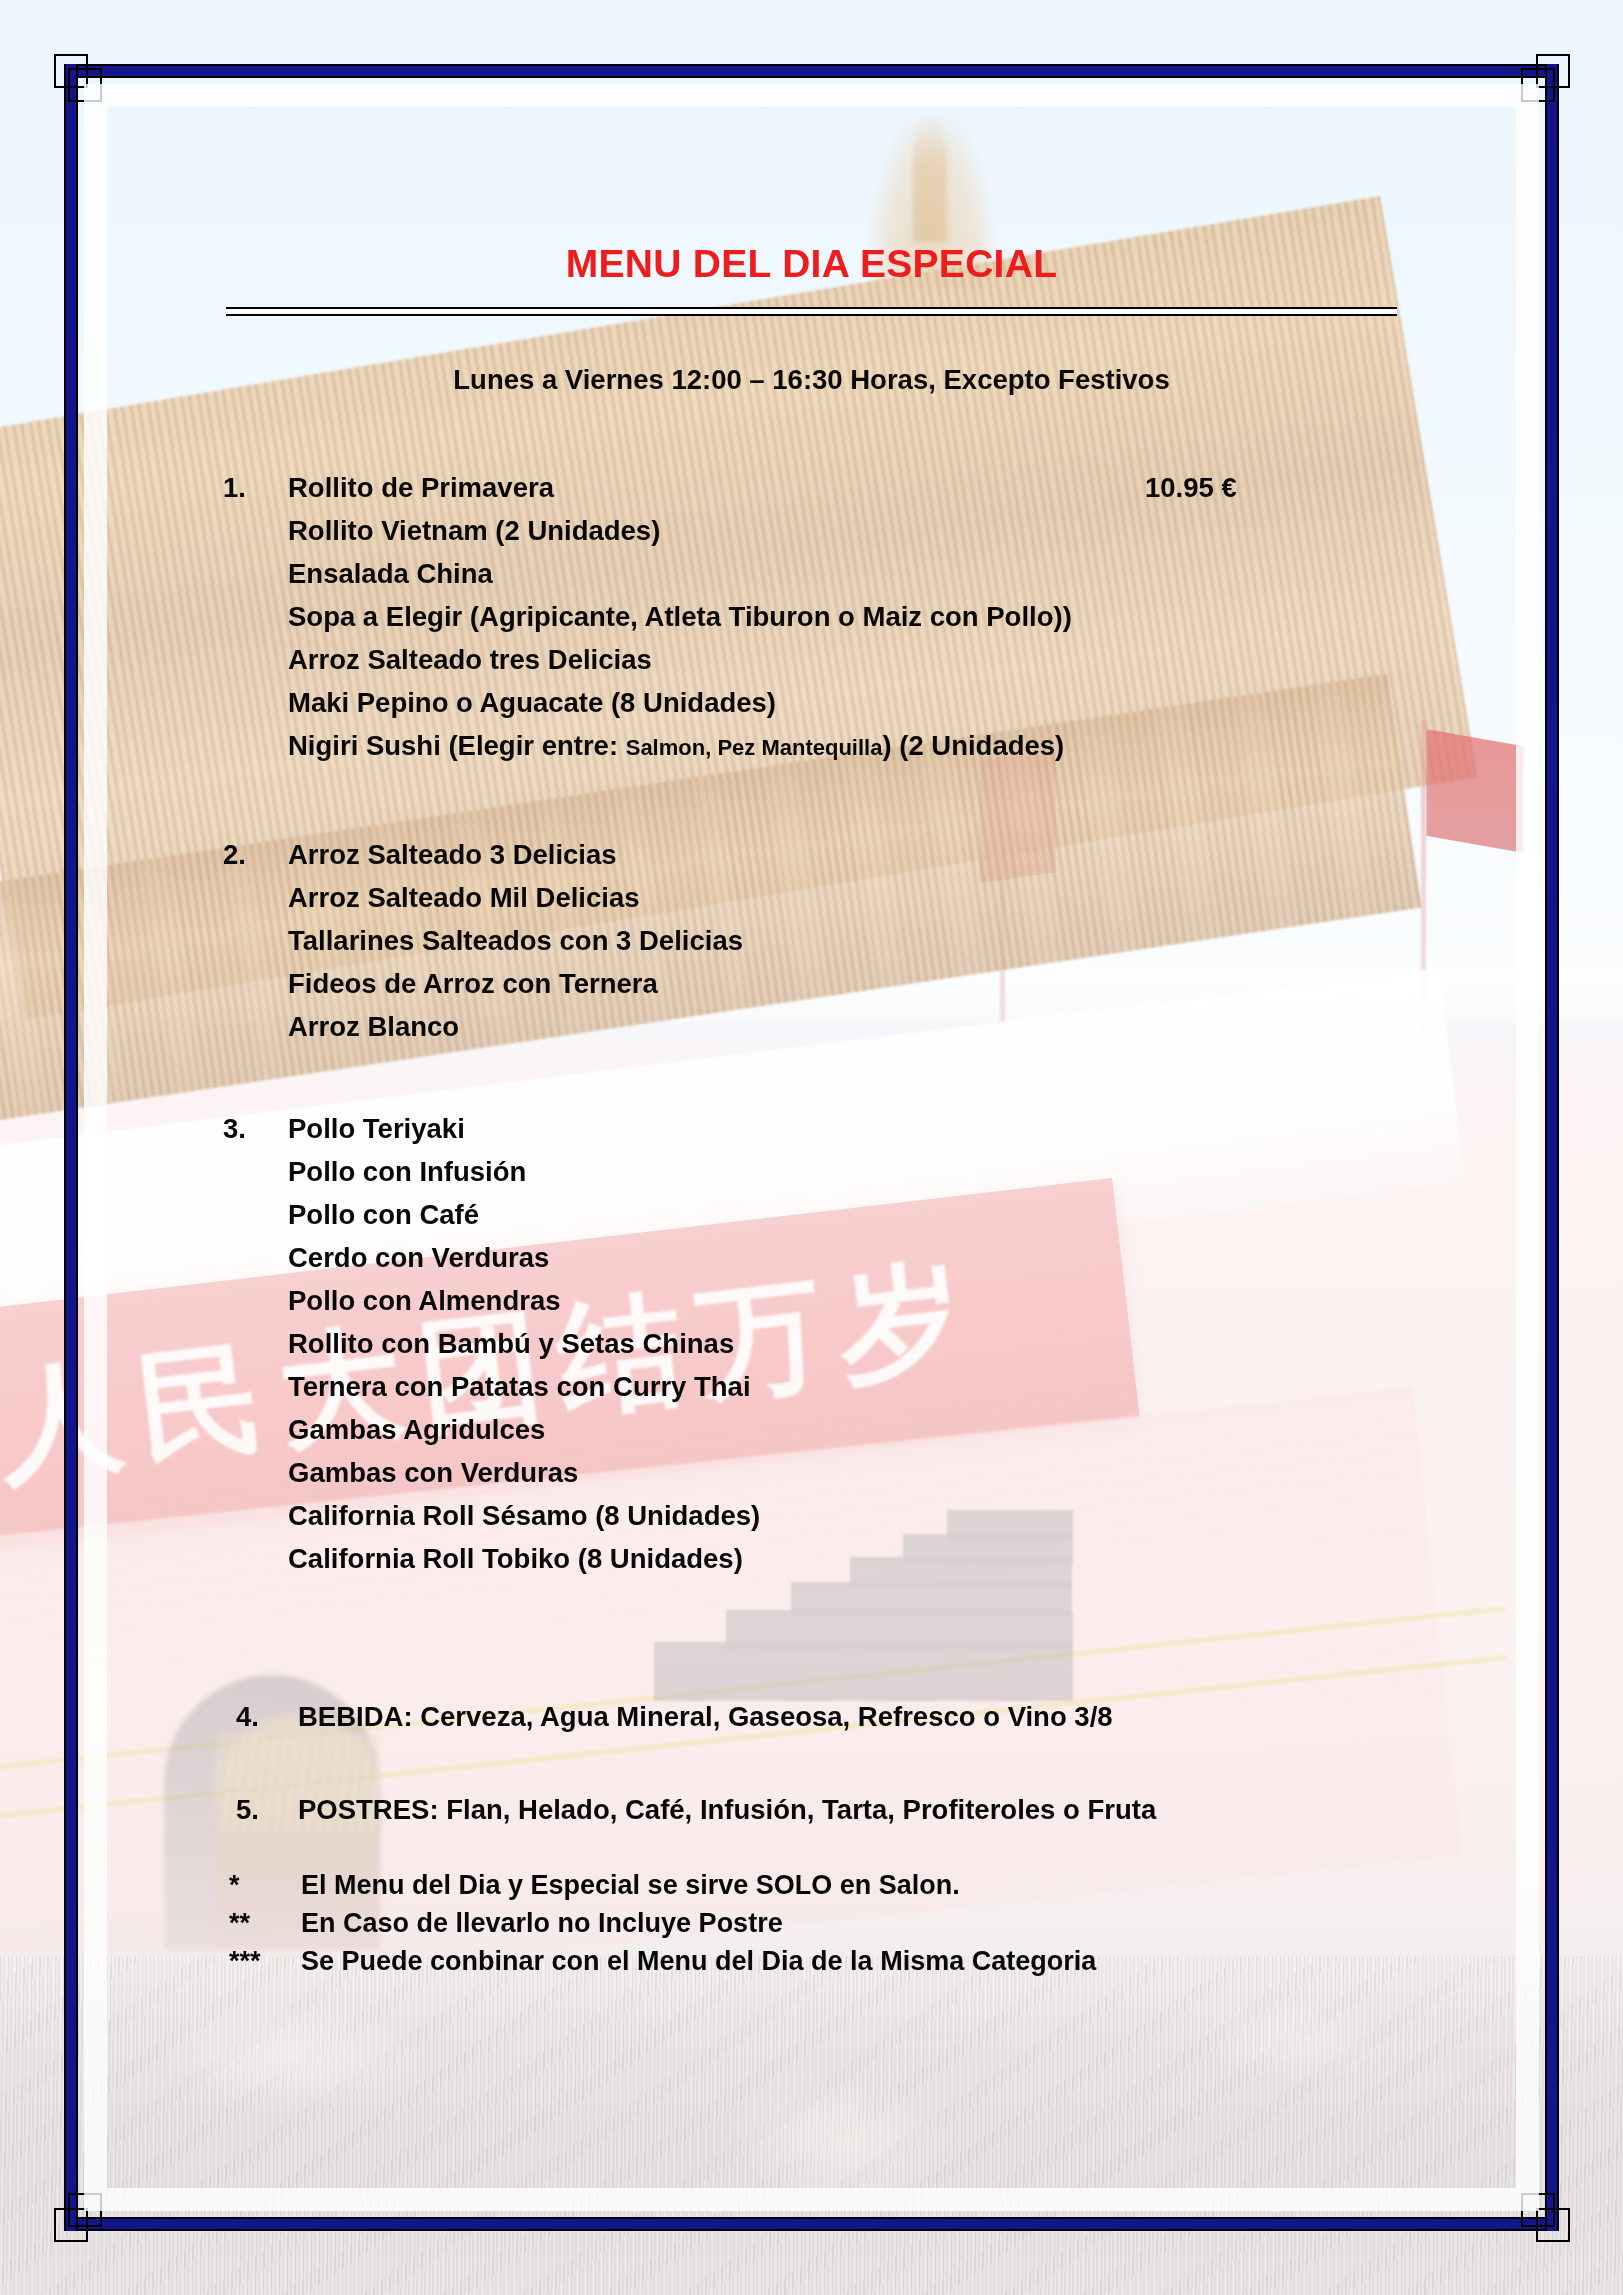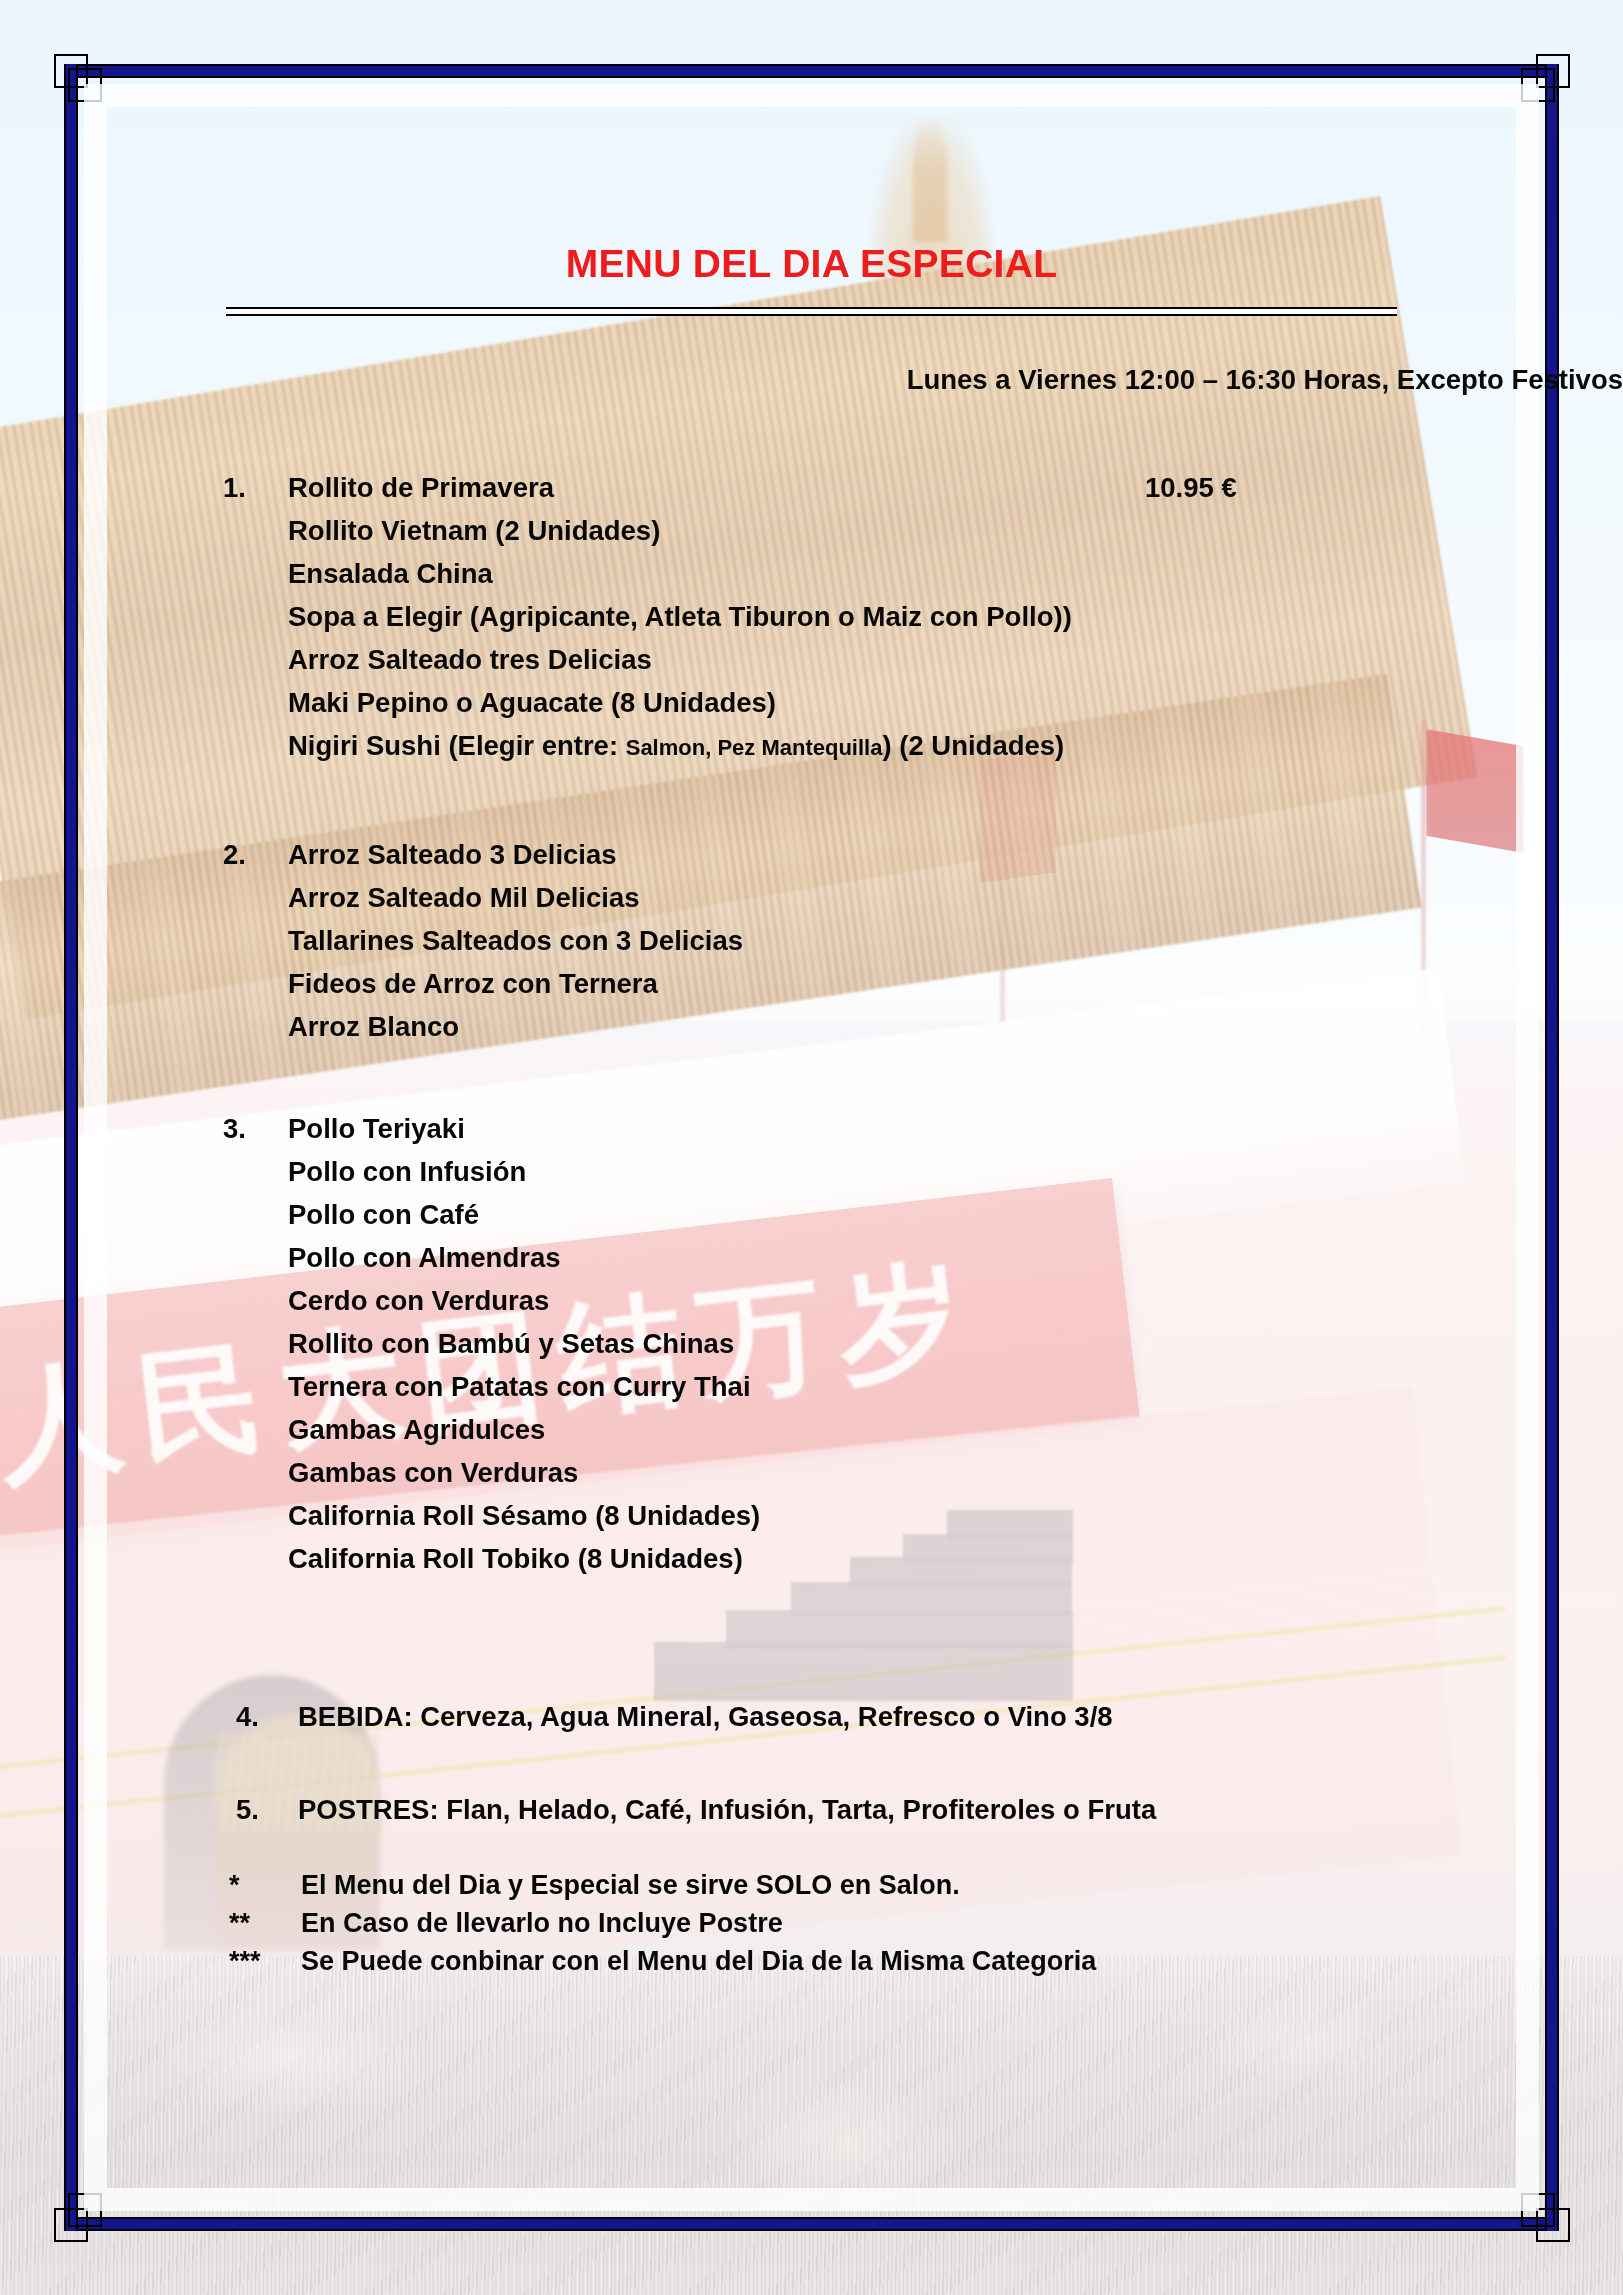--- a/index.html
+++ b/index.html
@@ -414,21 +414,21 @@
     border-top: 2.6px solid #000;
     border-bottom: 2.6px solid #000;
     background: #fff;
     box-sizing: border-box;
   }
 
   .subtitle {
     position: absolute;
     left: 0; right: 0;
     top: 330px;
-    text-align: right;
+    text-align: center;
     color: #0a0a0a;
     font-size: 27.5px;
     font-weight: bold;
   }
 
   
   .section {
     position: absolute;
     left: 288px;
   }
@@ -619,24 +619,24 @@
         <span class="sec-num">3.</span>
         <span>Pollo Teriyaki</span>
       </div>
       <div class="sec-line">
         <span>Pollo con Infusión</span>
       </div>
       <div class="sec-line">
         <span>Pollo con Café</span>
       </div>
       <div class="sec-line">
+        <span>Cerdo con Verduras</span>
+      </div>
+      <div class="sec-line">
         <span>Pollo con Almendras</span>
-      </div>
-      <div class="sec-line">
-        <span>Cerdo con Verduras</span>
       </div>
       <div class="sec-line">
         <span>Rollito con Bambú y Setas Chinas</span>
       </div>
       <div class="sec-line">
         <span>Ternera con Patatas con Curry Thai</span>
       </div>
       <div class="sec-line">
         <span>Gambas Agridulces</span>
       </div>

